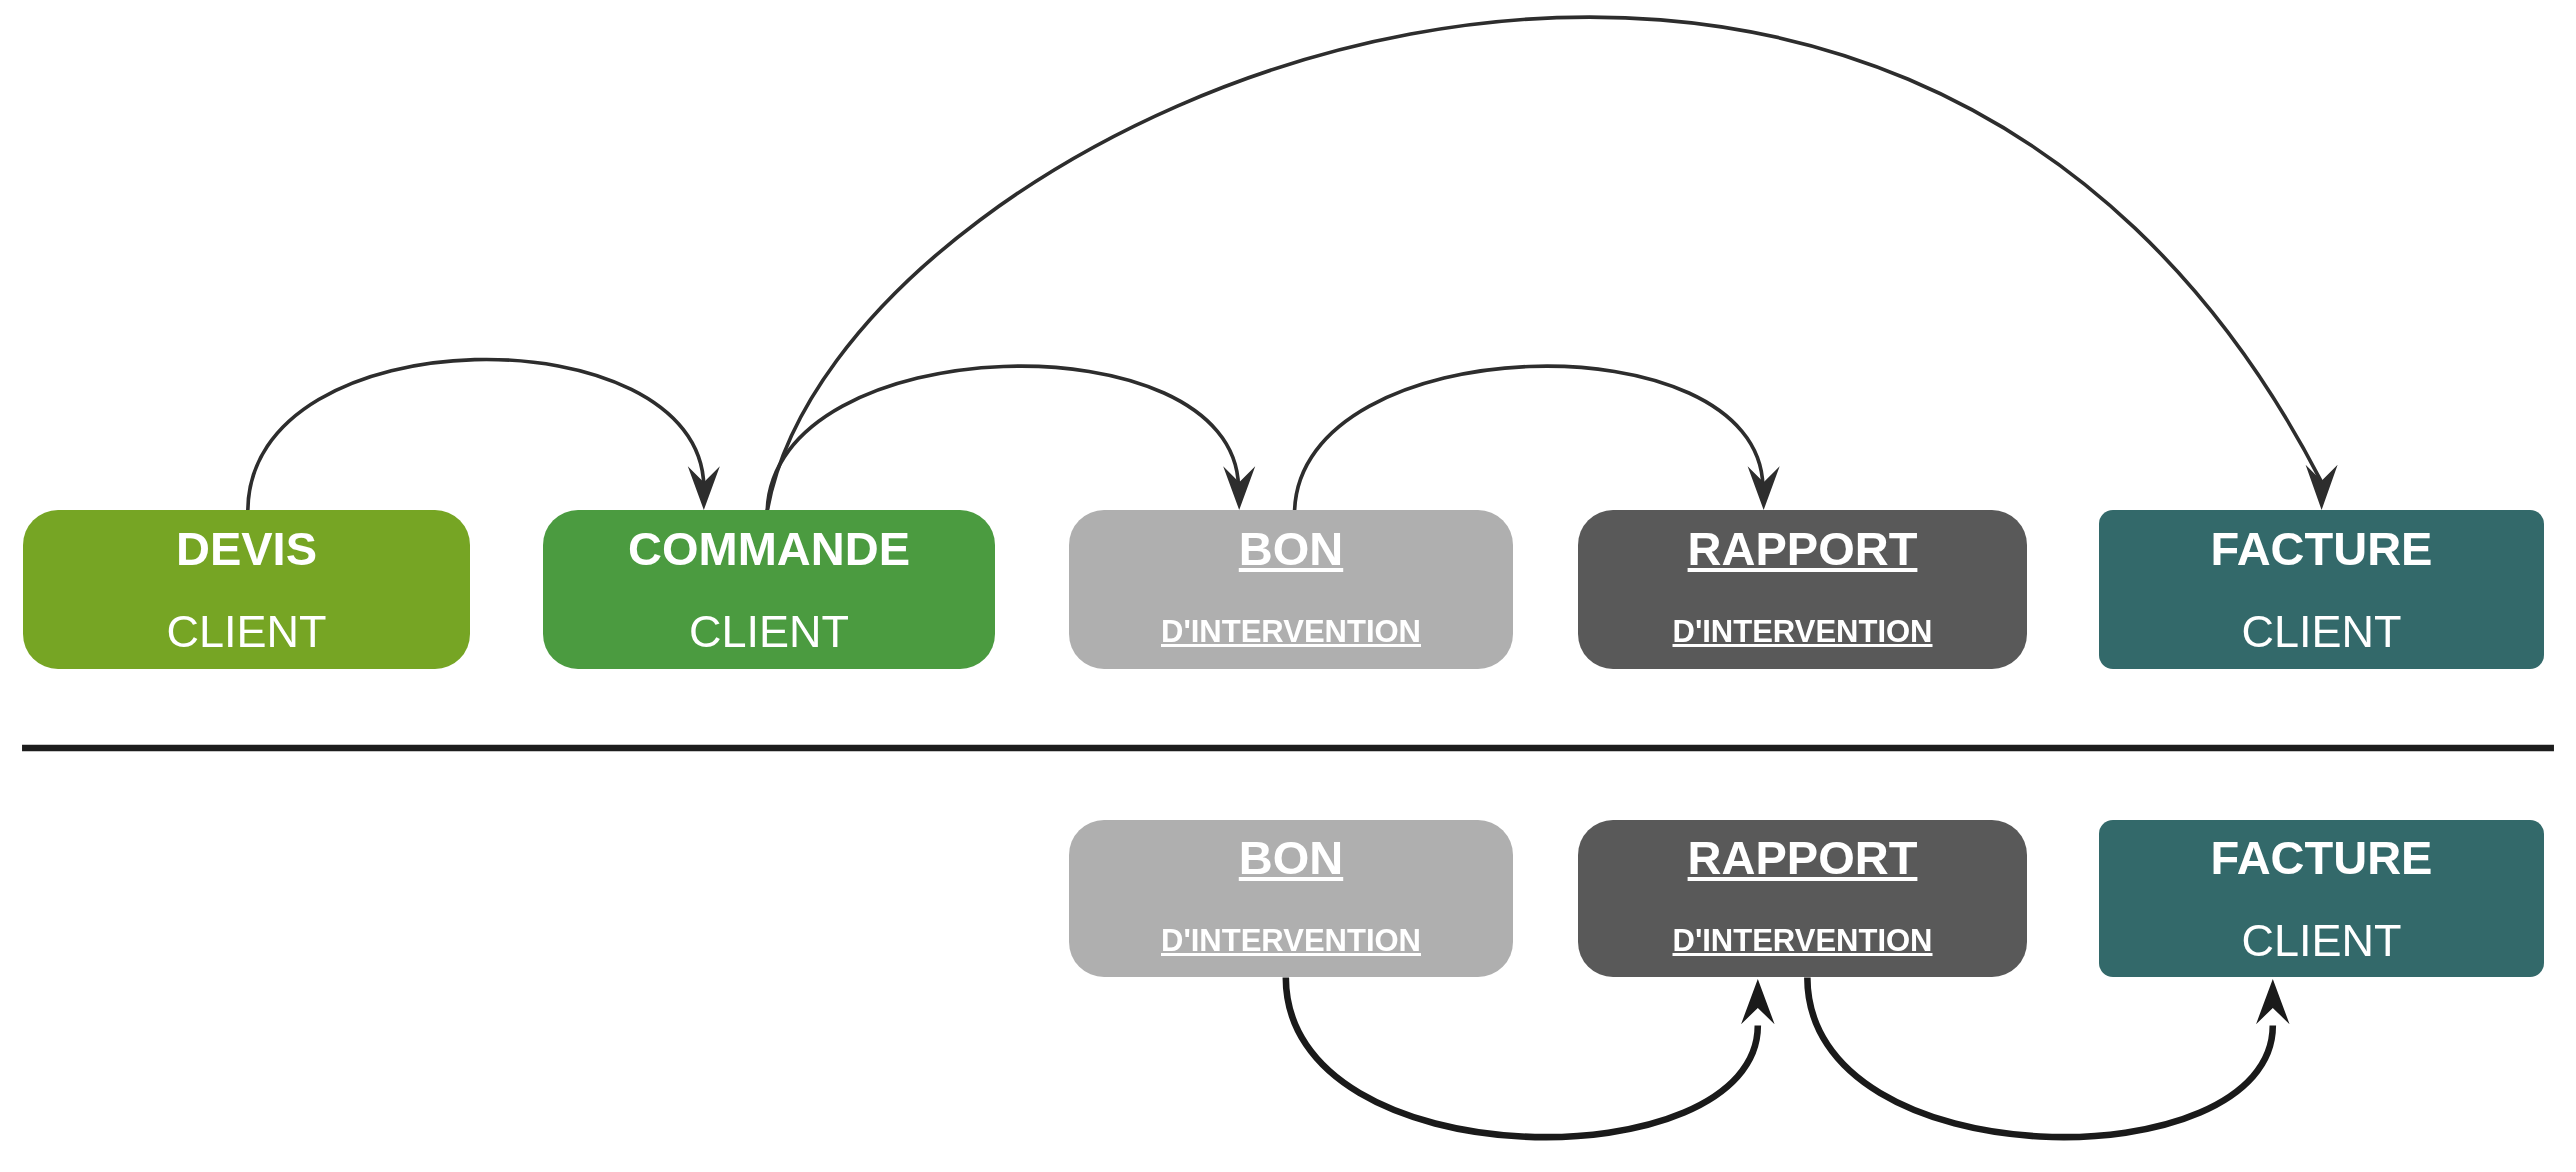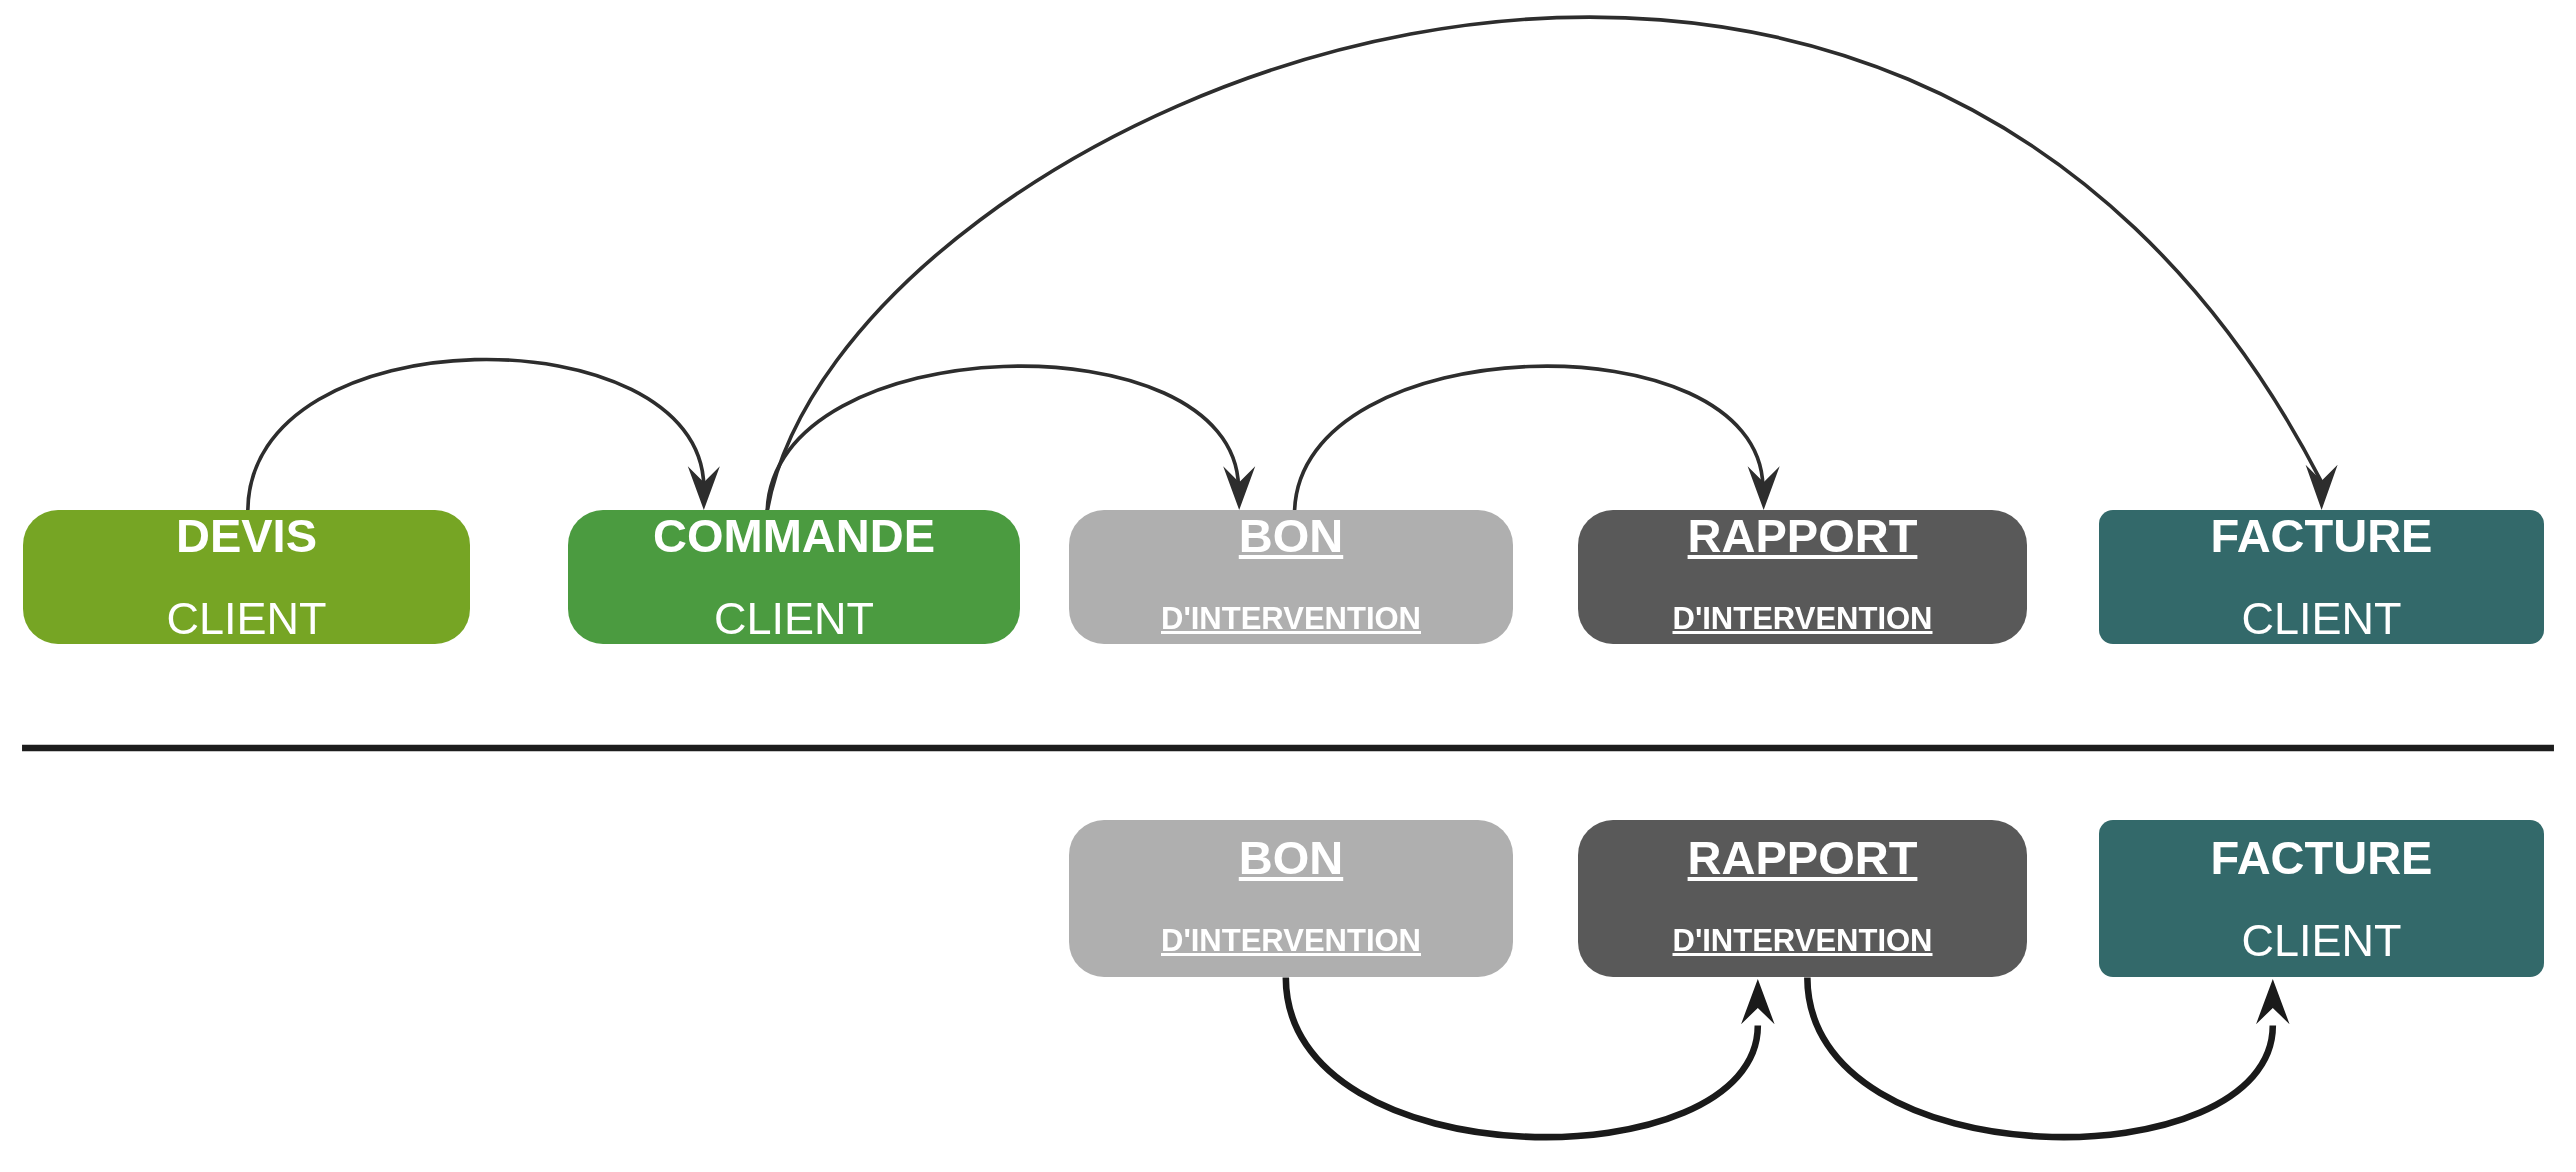--- a/index.html
+++ b/index.html
@@ -21,24 +21,24 @@
   .node {
     position: absolute;
     border-radius: 35px;
     display: flex;
     flex-direction: column;
     align-items: center;
     justify-content: center;
     text-align: center;
     color: #ffffff;
   }
-  .row-top    { top: 510px; height: 134px; text-align: center; }
+  .row-top    { top: 510px; height: 159px; text-align: center; }
   .row-bottom { top: 820px; height: 157px; }
   .b1 { left: 23px;   width: 447px; }
-  .b2 { left: 568px;  width: 452px; }
+  .b2 { left: 543px;  width: 452px; }
   .b3 { left: 1069px; width: 444px; text-decoration: underline; }
   .b4 { left: 1578px; width: 449px; text-decoration: underline; }
   .b5 { left: 2099px; width: 445px; border-radius: 14px; }
   .line1 {
     font-size: 47px;
     font-weight: bold;
     line-height: 67px;
     white-space: nowrap;
   }
   .line2 {

